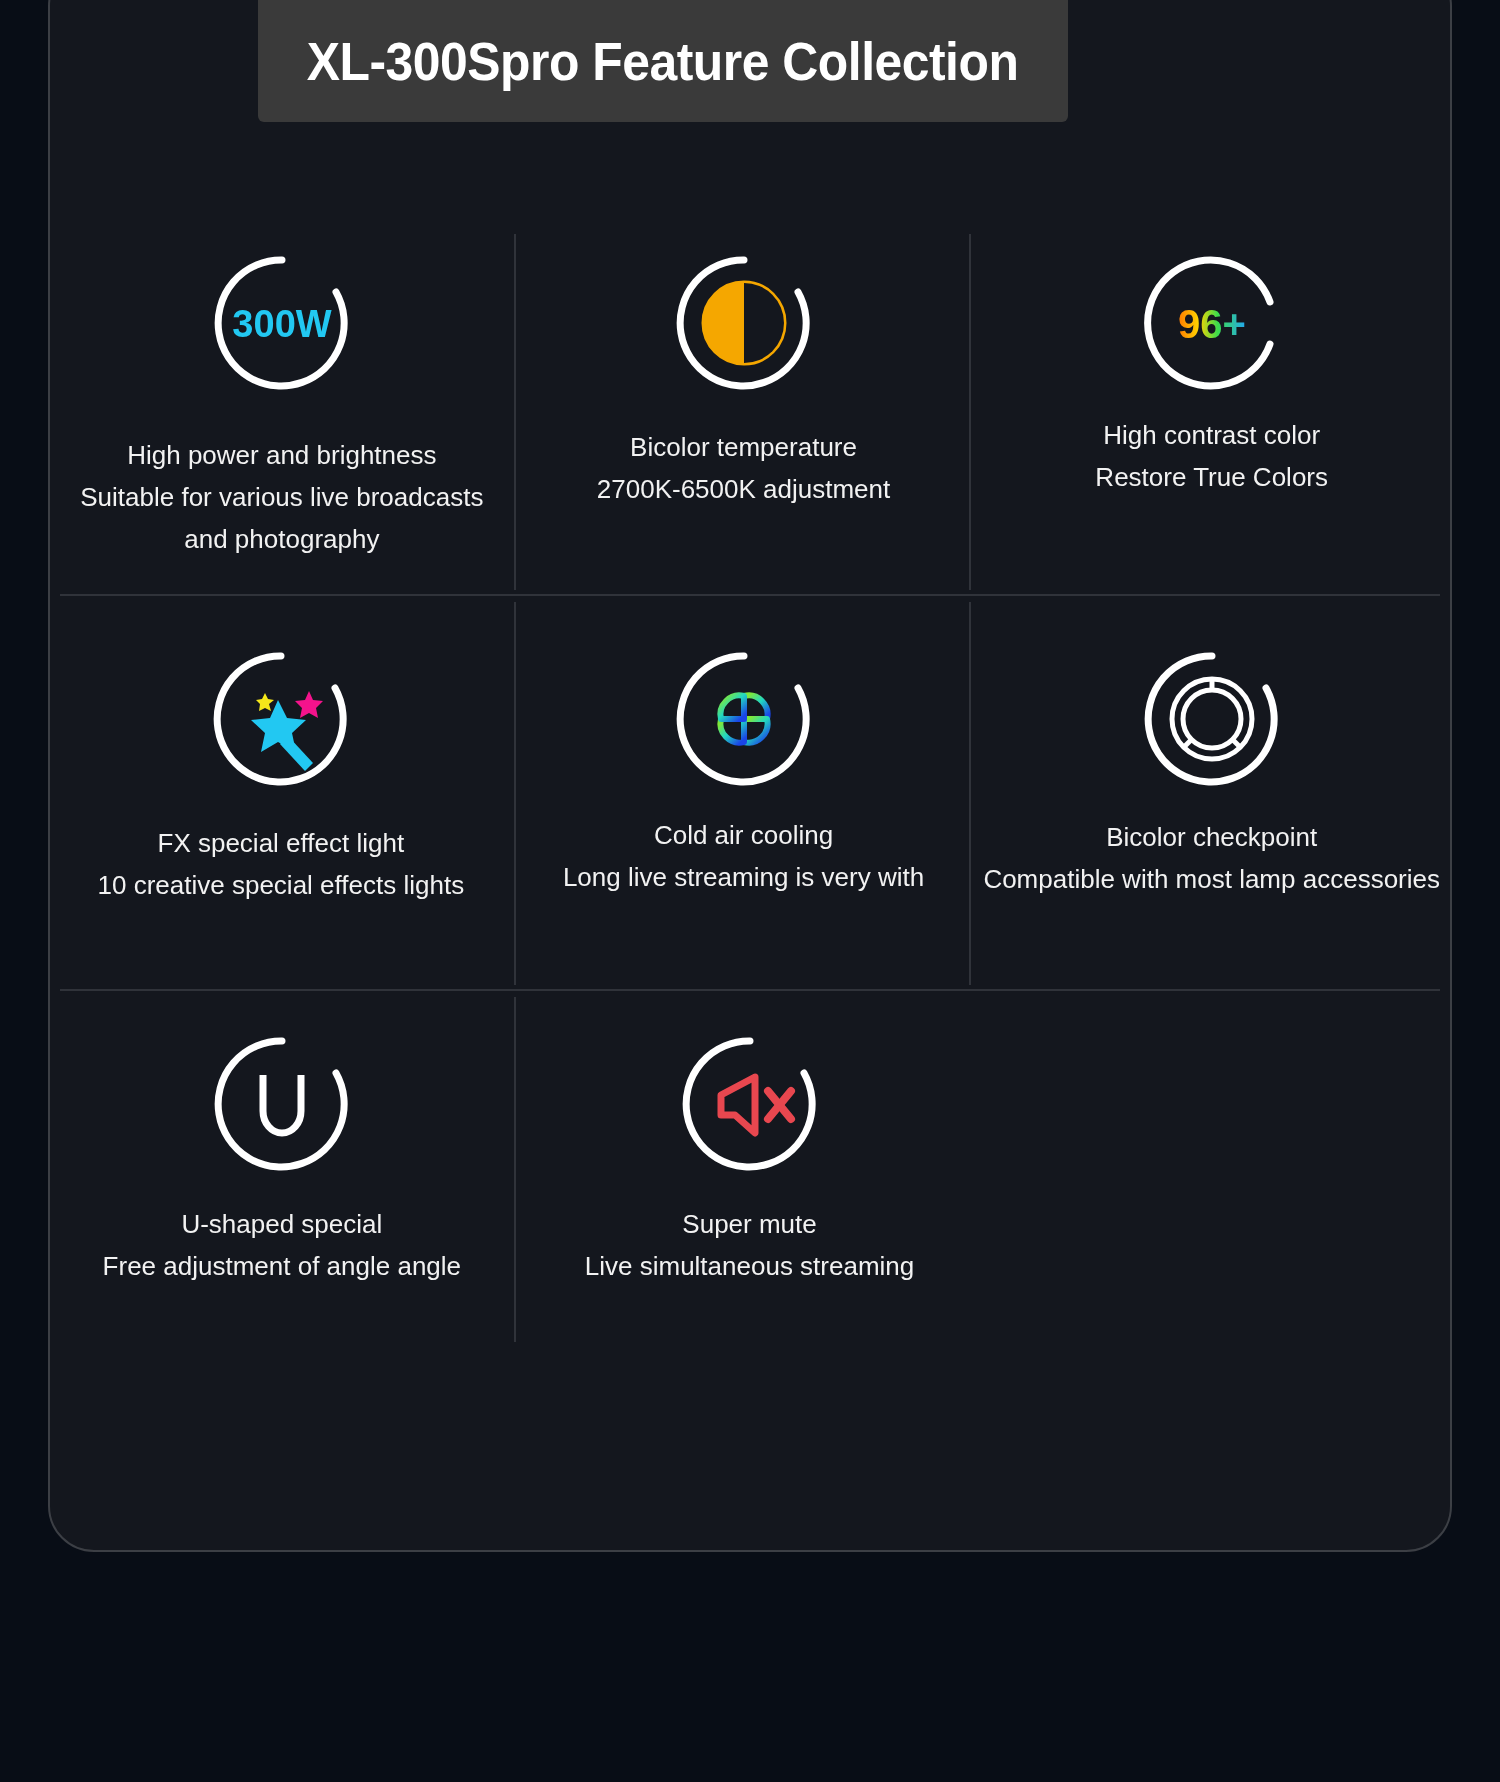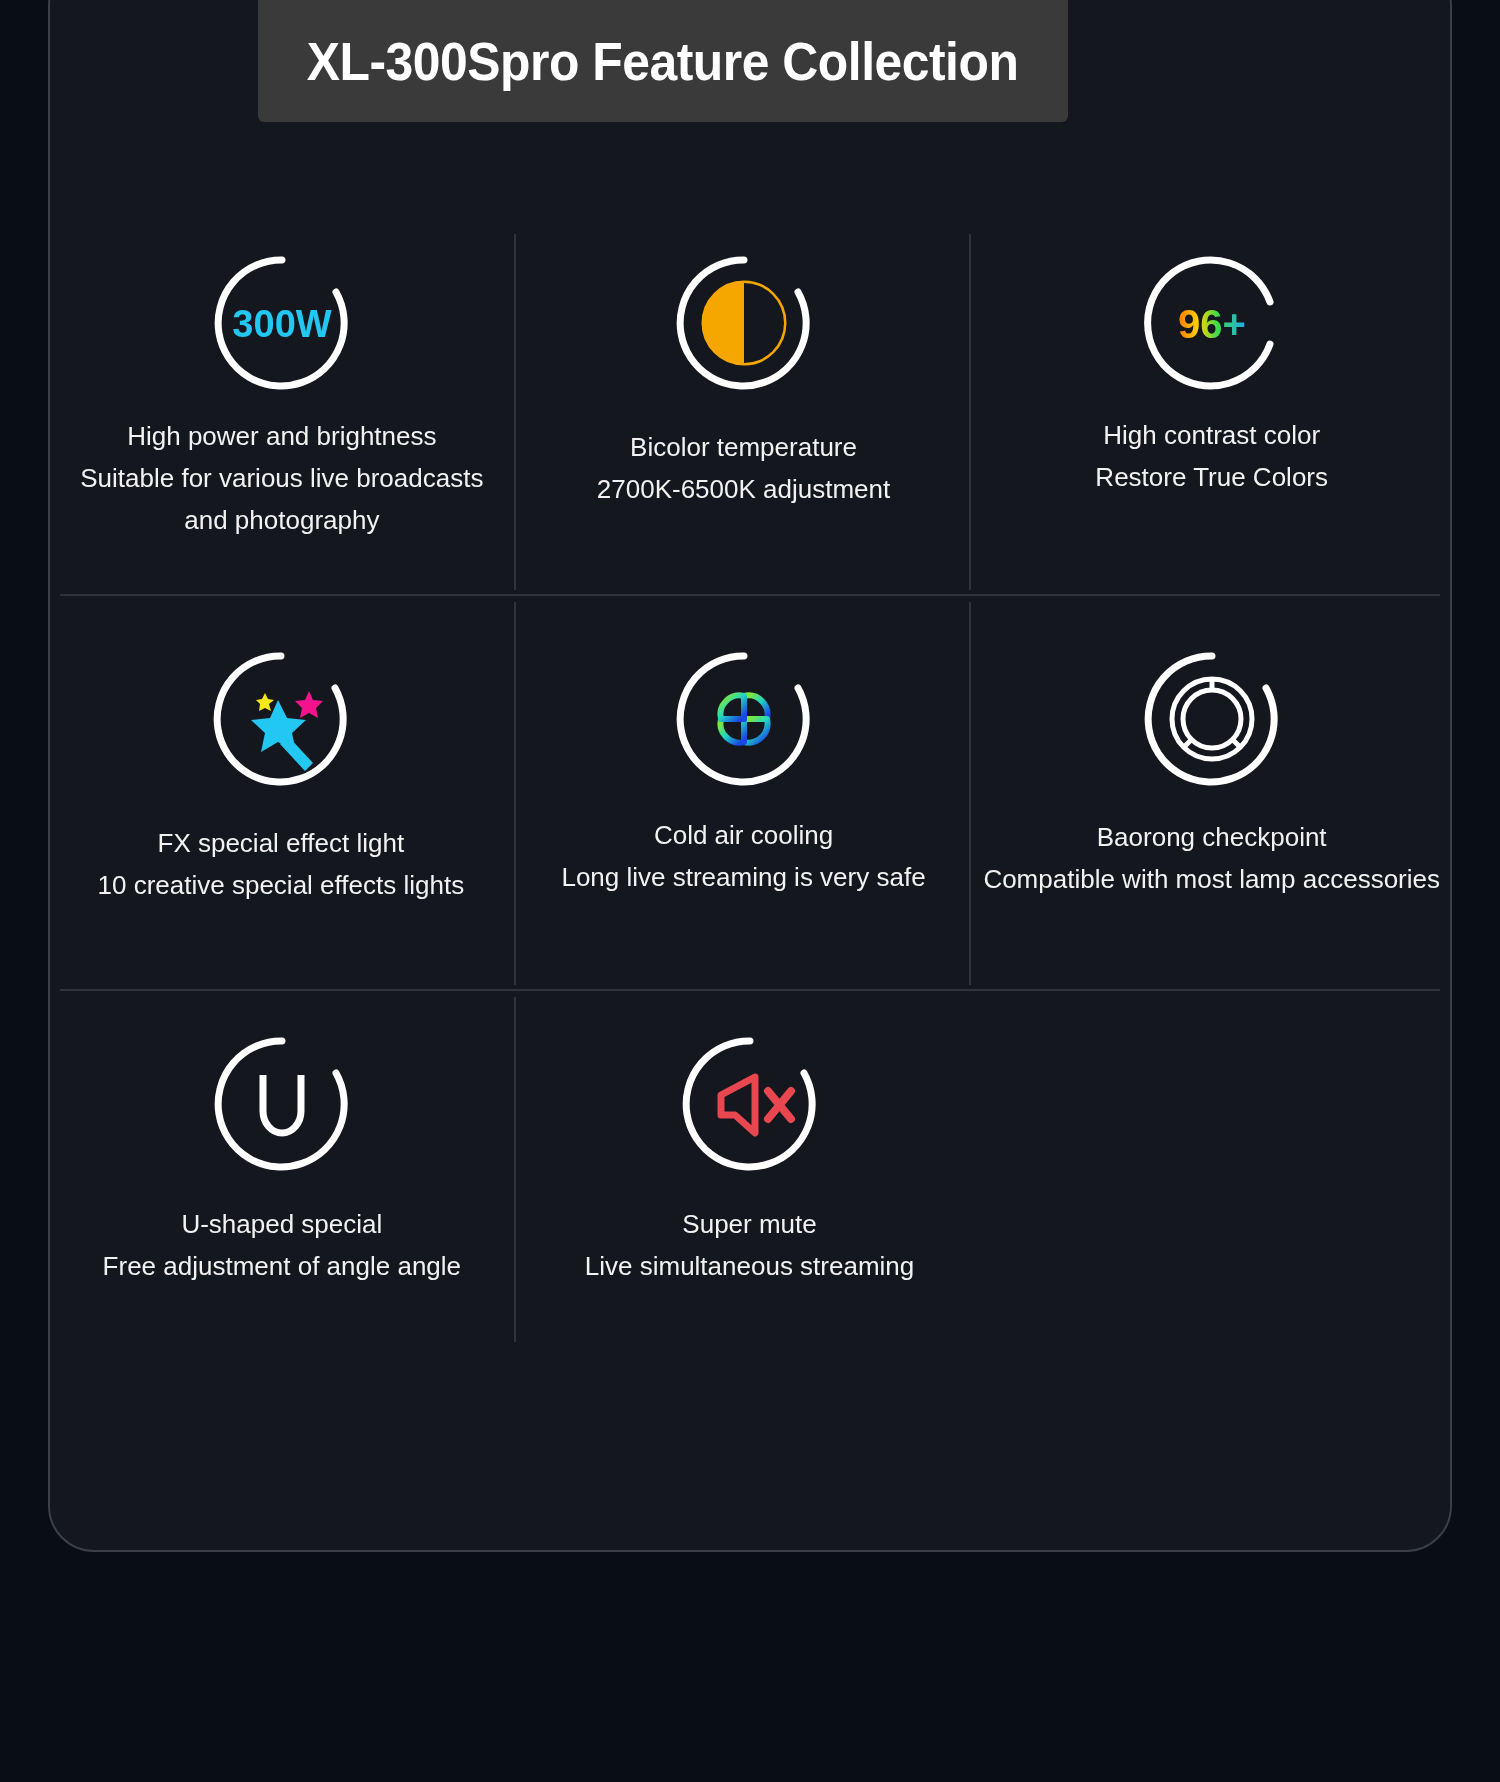--- a/index.html
+++ b/index.html
@@ -110,21 +110,21 @@
     color: #f2f2f2;
     font-size: 26px;
     line-height: 42px;
     font-weight: 400;
     max-width: 460px;
   }
   .caption .ln { display: block; white-space: nowrap; }
 
   
   .c1 .icon-wrap { margin-left: -12px; }
-  .c1 .caption   { margin-left: -12px; margin-top: 11px; }
+  .c1 .caption   { margin-left: -12px; margin-top: 30px; }
   .c2 .caption   { margin-top: 22px; }
   .c3 .icon-wrap { margin-left: 12px; }
   .c3 .caption   { margin-left: 12px; margin-top: 10px; }
 
   .c4 .icon-wrap { margin-left: -14px; margin-top: 52px; }
   .c4 .caption   { margin-left: -14px; margin-top: 22px; }
   .c5 .icon-wrap { margin-top: 52px; }
   .c5 .caption   { margin-top: 14px; text-align: center; }
   .c6 .icon-wrap { margin-left: 12px; margin-top: 52px; }
   .c6 .caption   { margin-left: 12px; margin-top: 16px; max-width: 520px; }
@@ -242,39 +242,39 @@
           <g fill="none" stroke="url(#fanGrad)" stroke-width="6" stroke-linejoin="round">
             <path d="M71 71 L71 48 A19 19 0 0 1 94 71 Z"></path>
             <path d="M71 71 L94 71 A19 19 0 0 1 71 94 Z"></path>
             <path d="M71 71 L71 94 A19 19 0 0 1 48 71 Z"></path>
             <path d="M71 71 L48 71 A19 19 0 0 1 71 48 Z"></path>
           </g>
         </svg>
       </div>
       <div class="caption">
         <span class="ln">Cold air cooling</span>
-        <span class="ln">Long live streaming is very safe</span>
+        <span class="ln">Long live streaming is very with</span>
       </div>
     </div>
 
     <div class="cell c6 hline-b">
       <div class="icon-wrap">
         <svg viewBox="0 0 142 142">
           <path d="M71 8 A63 63 0 1 0 125 40" fill="none" stroke="#ffffff" stroke-width="7" stroke-linecap="round"></path>
           <circle cx="71" cy="71" r="40" fill="none" stroke="#ffffff" stroke-width="5"></circle>
           <circle cx="71" cy="71" r="29" fill="none" stroke="#ffffff" stroke-width="5"></circle>
           <g stroke="#ffffff" stroke-width="5">
             <line x1="71" y1="31" x2="71" y2="42"></line>
             <line x1="43" y1="99" x2="51" y2="91"></line>
             <line x1="99" y1="99" x2="91" y2="91"></line>
           </g>
         </svg>
       </div>
       <div class="caption">
-        <span class="ln">Baorong checkpoint</span>
+        <span class="ln">Bicolor checkpoint</span>
         <span class="ln">Compatible with most lamp accessories</span>
       </div>
     </div>
 
     <div class="cell c7 vline-r">
       <div class="icon-wrap">
         <svg viewBox="0 0 142 142">
           <path d="M71 8 A63 63 0 1 0 125 40" fill="none" stroke="#ffffff" stroke-width="7" stroke-linecap="round"></path>
           <path d="M52 42 L52 78 A19 22 0 0 0 90 78 L90 42" fill="none" stroke="#ffffff" stroke-width="7" stroke-linecap="butt"></path>
         </svg>

